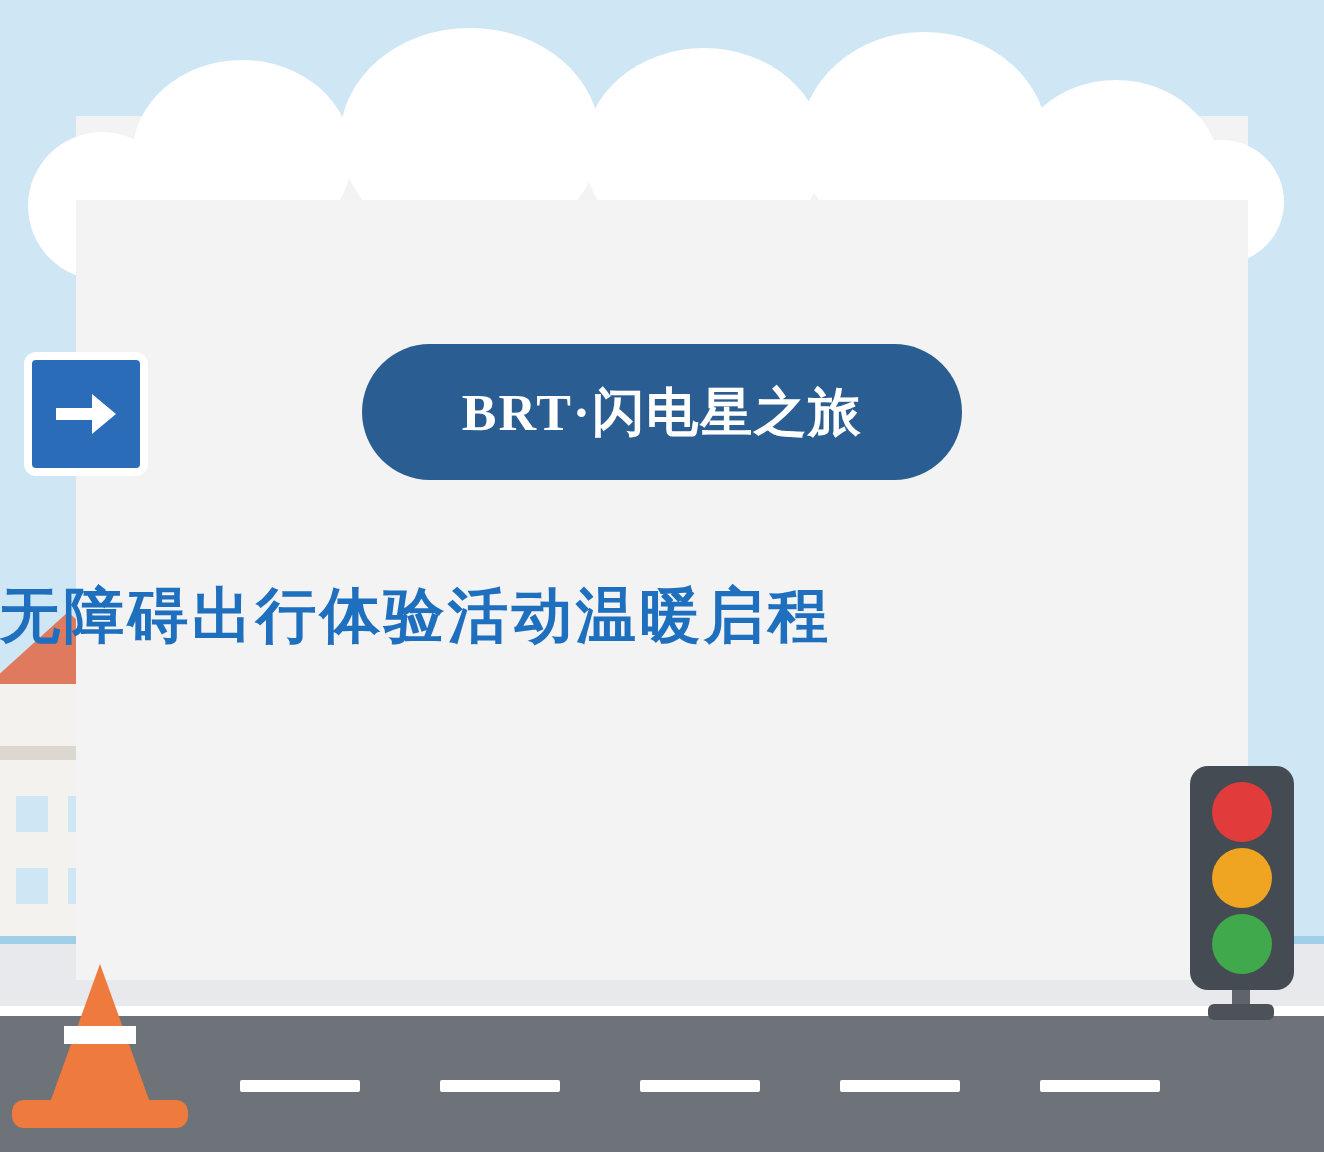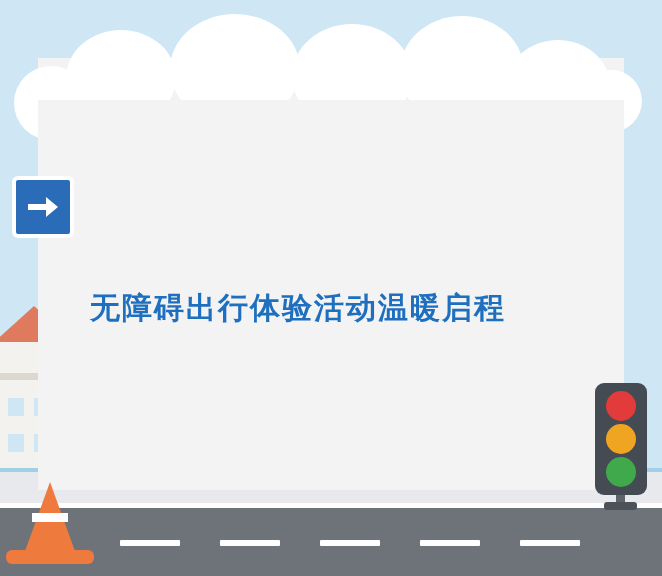--- a/index.html
+++ b/index.html
@@ -133,21 +133,21 @@
     font-size: 26px;
     letter-spacing: 1px;
     white-space: nowrap;
   }
 
   
   .headline {
     position: absolute;
     left: 0;
     width: 596px;
-    text-align: center;
+    text-align: left;
     color: #1f6fbf;
     font-weight: bold;
     white-space: nowrap;
   }
   .headline.l1 { top: 288px; font-size: 30px; letter-spacing: 2px; }
   .headline.l2 { top: 345px; font-size: 30px; letter-spacing: 2px; }
 
   
   .sign-arrow {
     position: absolute;
@@ -266,20 +266,23 @@
     <div class="cloud-blob" style="left:580px; top:70px;  width:62px;  height:62px;"></div>
     <div style="position:absolute; left:38px; top:100px; width:586px; height:390px; background:#f3f3f3;"></div>
   </div>
 
   <div class="sign-arrow">
     <svg width="34" height="26" viewBox="0 0 34 26" aria-hidden="true">
       <path d="M2 10 H20 V3 L32 13 L20 23 V16 H2 Z" fill="#ffffff"></path>
     </svg>
   </div>
 
+  <div class="pill">
+    <span class="pill-text">BRT·闪电星之旅</span>
+  </div>
 
   <div class="headline l1">无障碍出行体验活动温暖启程</div>
 
   <div>
     <div class="tl-pole"></div>
     <div class="tl-base"></div>
     <div class="tl-box">
       <div class="tl-lamp tl-red"></div>
       <div class="tl-lamp tl-yellow"></div>
       <div class="tl-lamp tl-green"></div>

